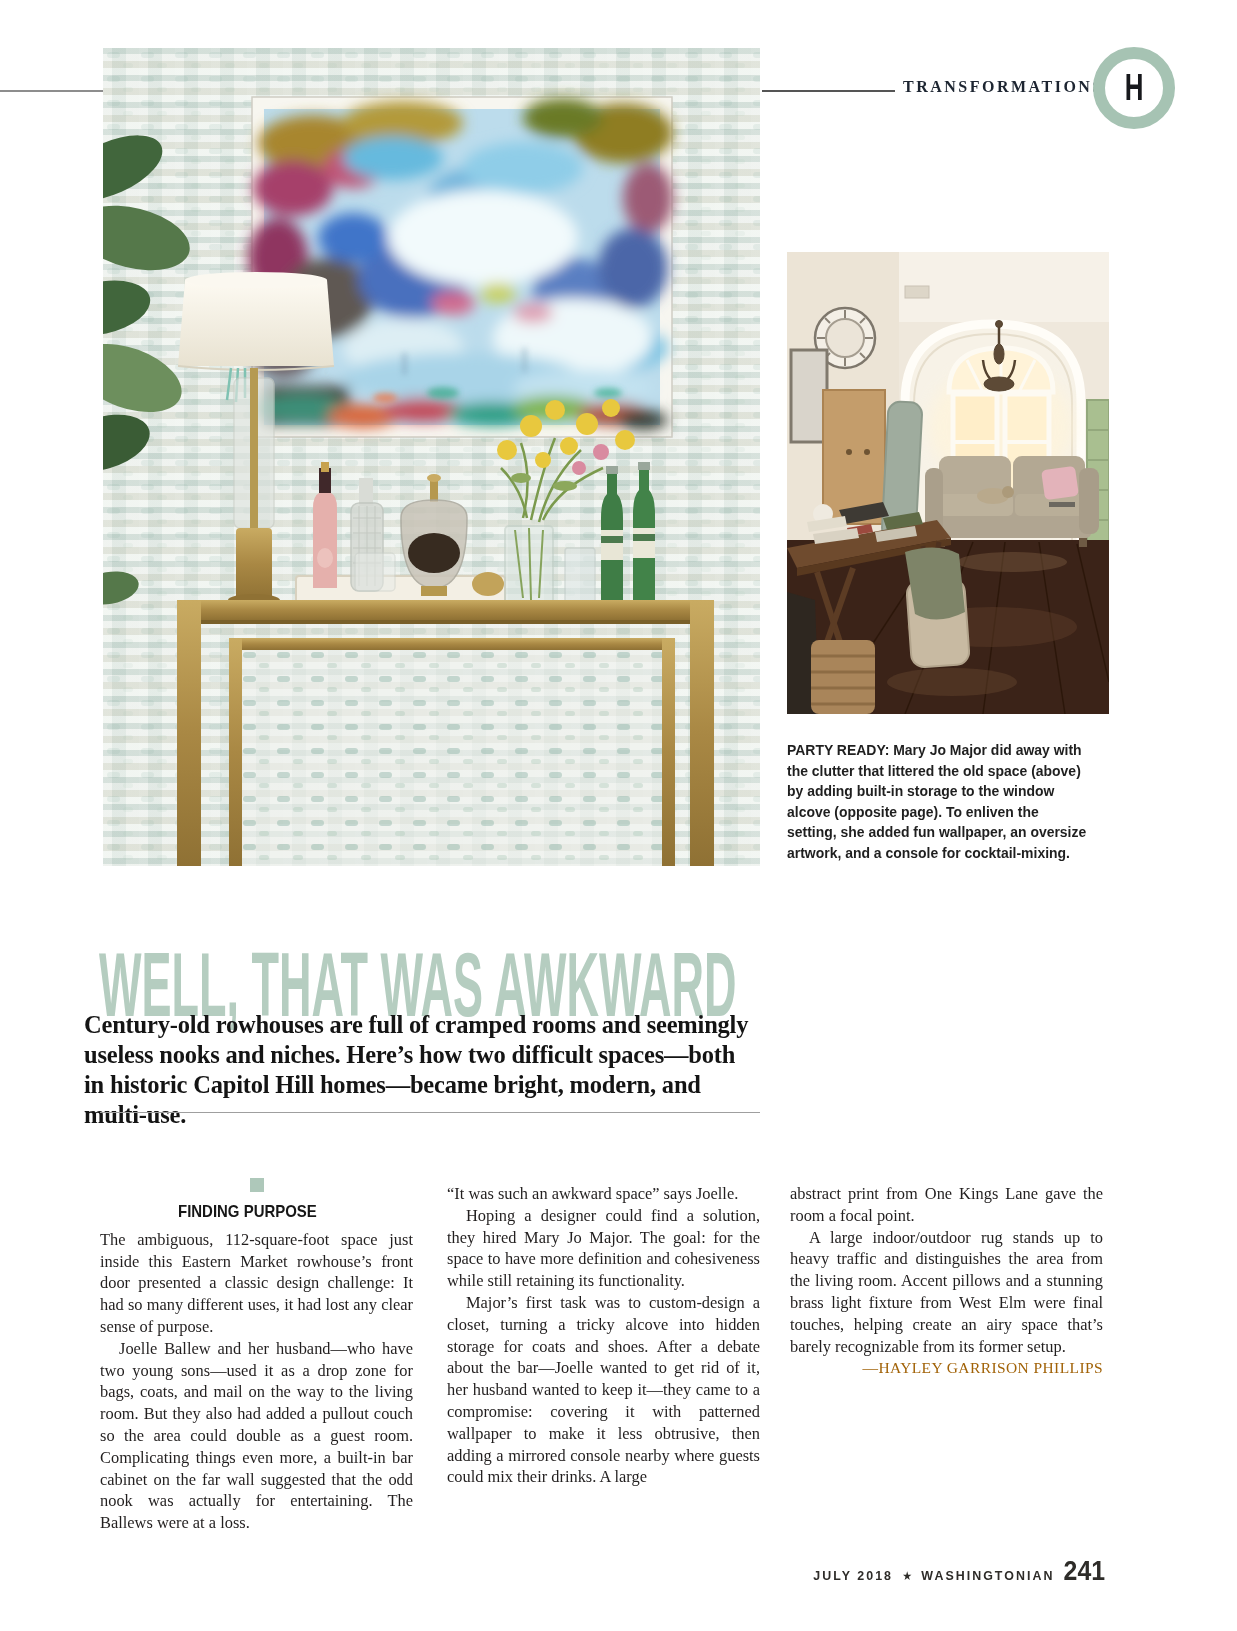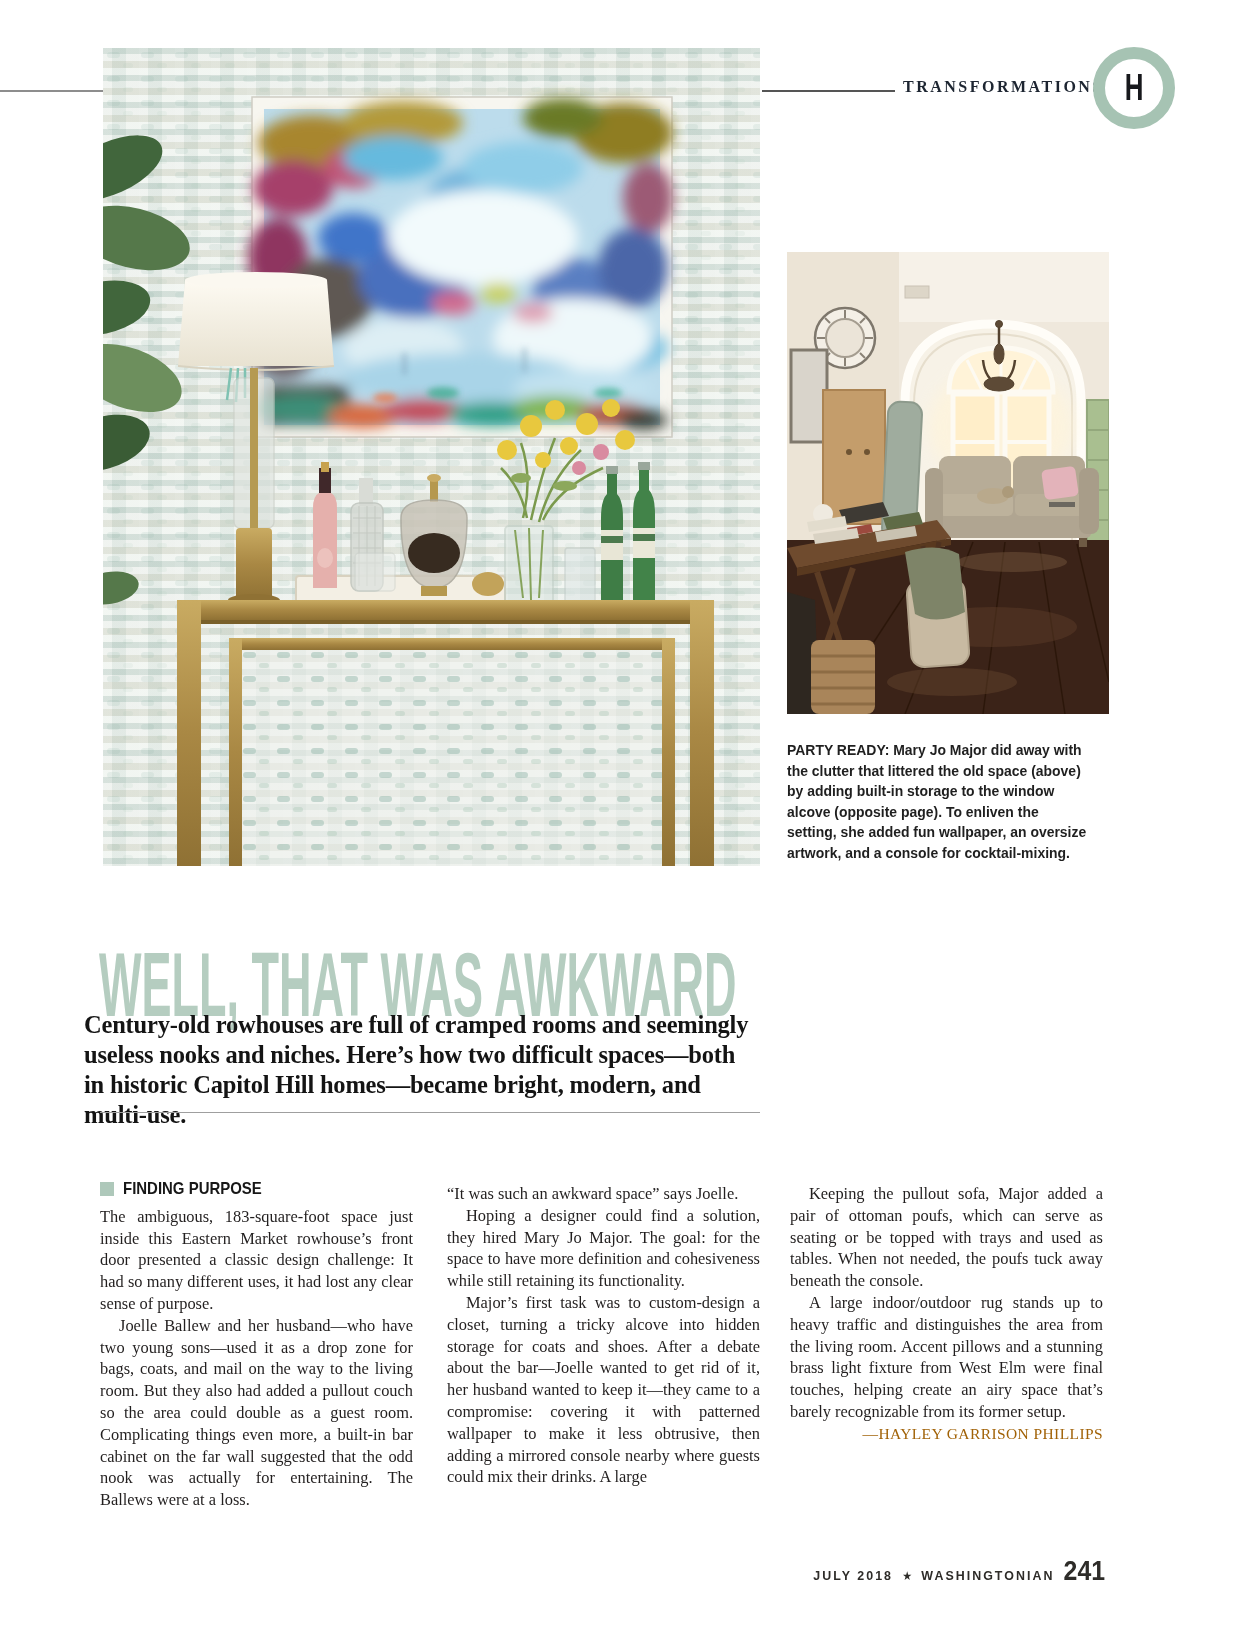--- a/index.html
+++ b/index.html
@@ -45,21 +45,21 @@
 
   
   .col{position:absolute;top:1178px;width:313px;
       font-size:16.4px;line-height:21.8px;text-align:justify;
       hyphens:auto;-webkit-hyphens:auto;color:#221f1f;}
   .col1{left:100px;}
   .col2{left:447px;top:1183px;}
   .col3{left:790px;top:1183px;}
   .col p{margin:0;}
   .col p.indent{text-indent:19px;}
-  .sec-head{display:flex;align-items:center;gap:9px;margin-bottom:6px;}
+  .sec-head{display:flex;align-items:center;gap:9px;margin-bottom:6px;flex-direction:column;}
   .sec-bullet{width:14px;height:14px;background:#aec8ba;flex:0 0 auto;}
   .sec-title{font-family:"Liberation Sans",sans-serif;font-weight:bold;font-size:17px;
       color:#171717;white-space:nowrap;transform:scaleX(0.88);transform-origin:0 50%;}
   .byline{margin-top:3px;text-align:right;font-size:15.5px;letter-spacing:0.4px;color:#a16207;}
 
   
   .footer{position:absolute;right:132px;top:1556px;display:flex;align-items:baseline;gap:10px;
       font-family:"Liberation Sans",sans-serif;color:#2e2c29;
       transform:scaleX(0.92);transform-origin:100% 50%;white-space:nowrap;}
   .footer .small{font-weight:bold;font-size:13.5px;letter-spacing:2.2px;}
@@ -392,32 +392,32 @@
 
   <h1 class="headline" style="margin:0;">WELL, THAT WAS AWKWARD</h1>
   <div class="deck">Century-old rowhouses are full of cramped rooms and seemingly useless nooks and niches. Here’s how two difficult spaces—both in historic Capitol Hill homes—became bright, modern, and multi-use.</div>
   <div class="deck-rule"></div>
 
   <div class="col col1">
     <div class="sec-head">
       <span class="sec-bullet"></span>
       <span class="sec-title">FINDING PURPOSE</span>
     </div>
-    <p>The ambiguous, 183-square-foot space just inside this Eastern Market rowhouse’s front door presented a classic design challenge: It had so many different uses, it had lost any clear sense of purpose.</p>
+    <p>The ambiguous, 112-square-foot space just inside this Eastern Market rowhouse’s front door presented a classic design challenge: It had so many different uses, it had lost any clear sense of purpose.</p>
     <p class="indent">Joelle Ballew and her husband—who have two young sons—used it as a drop zone for bags, coats, and mail on the way to the living room. But they also had added a pullout couch so the area could double as a guest room. Complicating things even more, a built-in bar cabinet on the far wall suggested that the odd nook was actually for entertaining. The Ballews were at a loss.</p>
   </div>
 
   <div class="col col2">
     <p>“It was such an awkward space” says Joelle.</p>
     <p class="indent">Hoping a designer could find a solution, they hired Mary Jo Major. The goal: for the space to have more definition and cohesiveness while still retaining its functionality.</p>
     <p class="indent">Major’s first task was to custom-design a closet, turning a tricky alcove into hidden storage for coats and shoes. After a debate about the bar—Joelle wanted to get rid of it, her husband wanted to keep it—they came to a compromise: covering it with patterned wallpaper to make it less obtrusive, then adding a mirrored console nearby where guests could mix their drinks. A large</p>
   </div>
 
   <div class="col col3">
-    <p class="indent">Keeping the pullout sofa, Major added a pair of ottoman poufs, which can serve as seating or be topped with trays and used as tables. When not needed, the poufs tuck away beneath the console.</p>
+    <p>abstract print from One Kings Lane gave the room a focal point.</p>
     <p class="indent">A large indoor/outdoor rug stands up to heavy traffic and distinguishes the area from the living room. Accent pillows and a stunning brass light fixture from West Elm were final touches, helping create an airy space that’s barely recognizable from its former setup.</p>
     <p class="byline">—HAYLEY GARRISON PHILLIPS</p>
   </div>
 
   <div class="footer">
     <span class="small">JULY 2018</span>
     <span class="star">★</span>
     <span class="small">WASHINGTONIAN</span>
     <span class="pagenum">241</span>
   </div>

